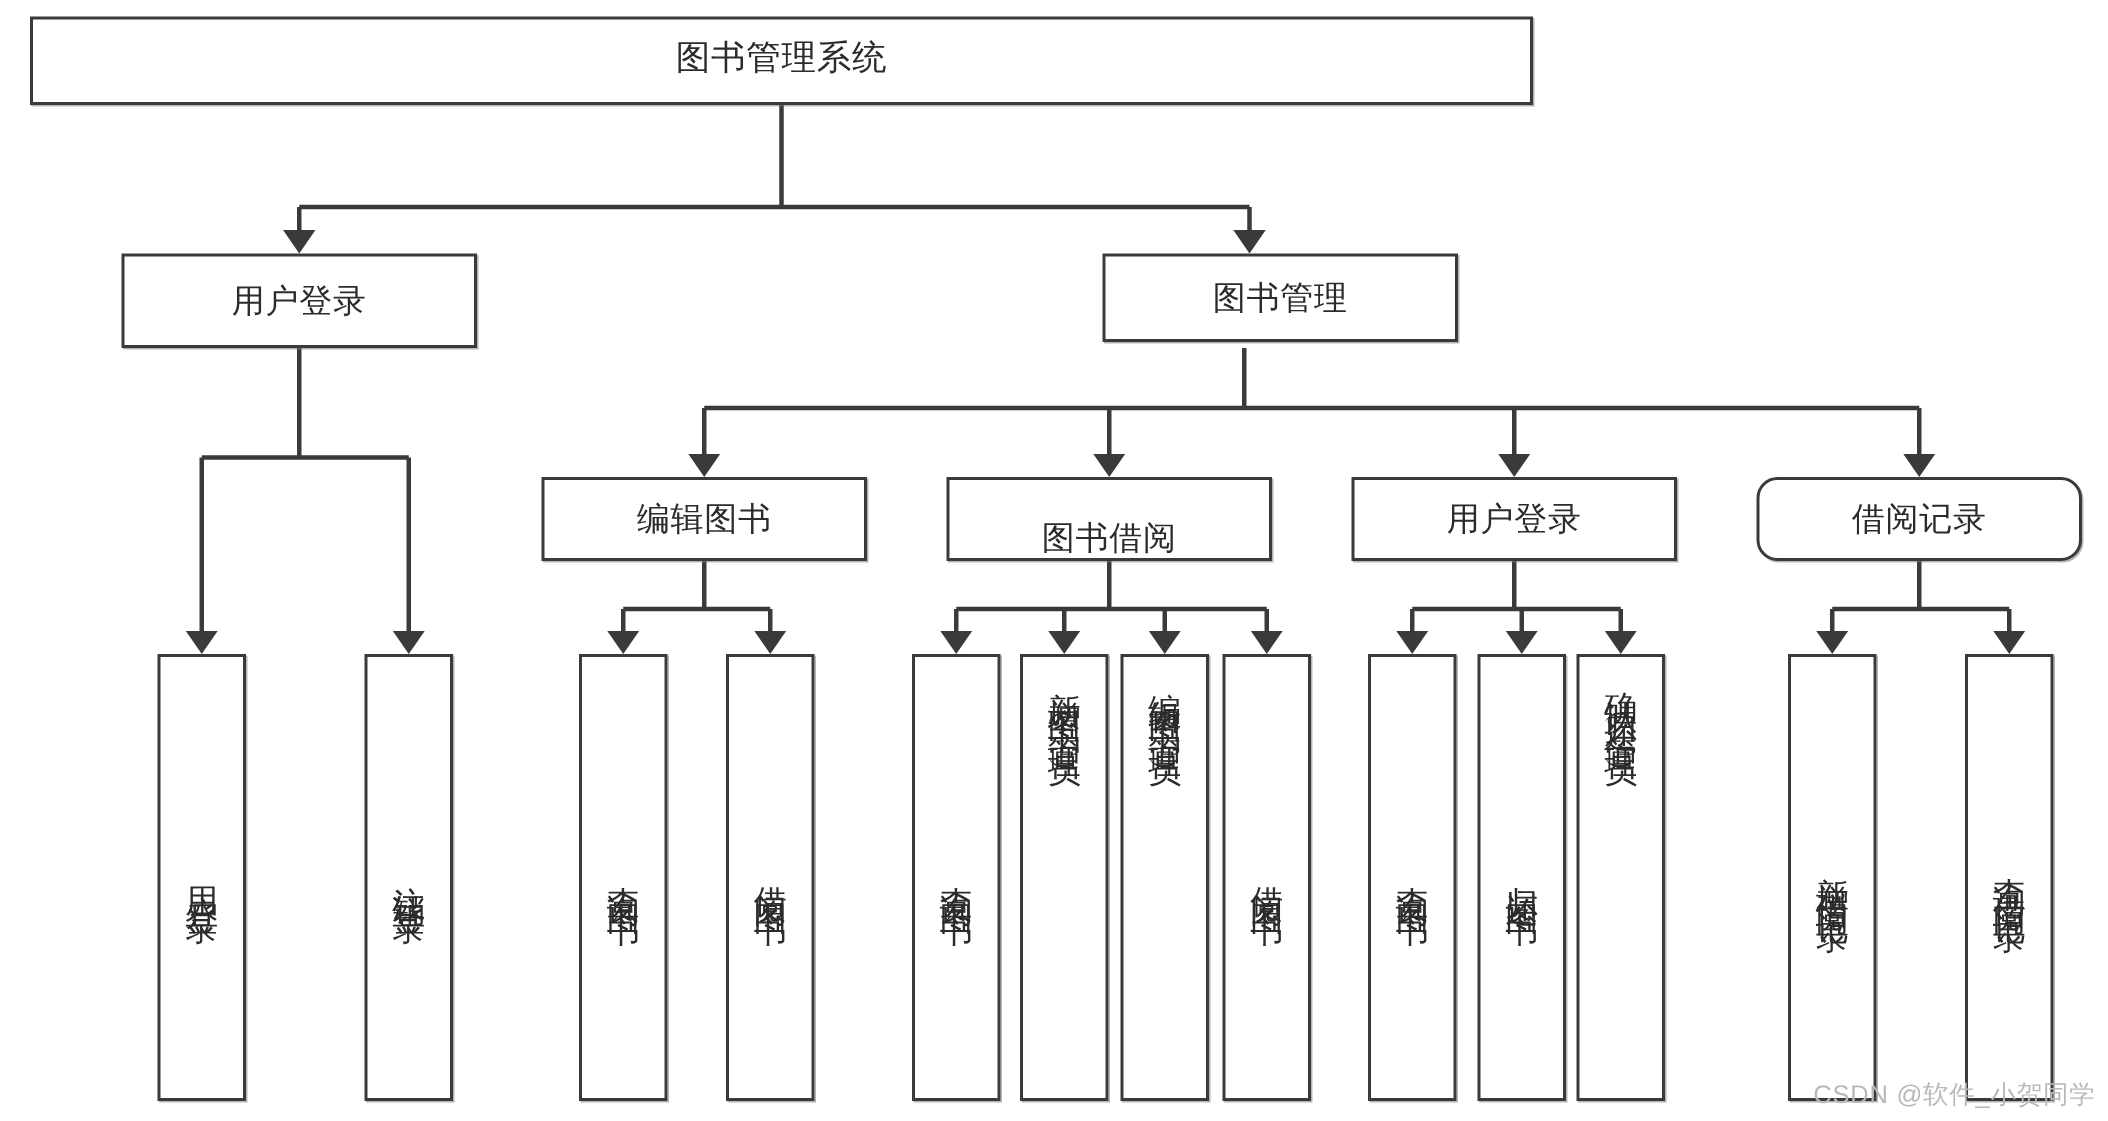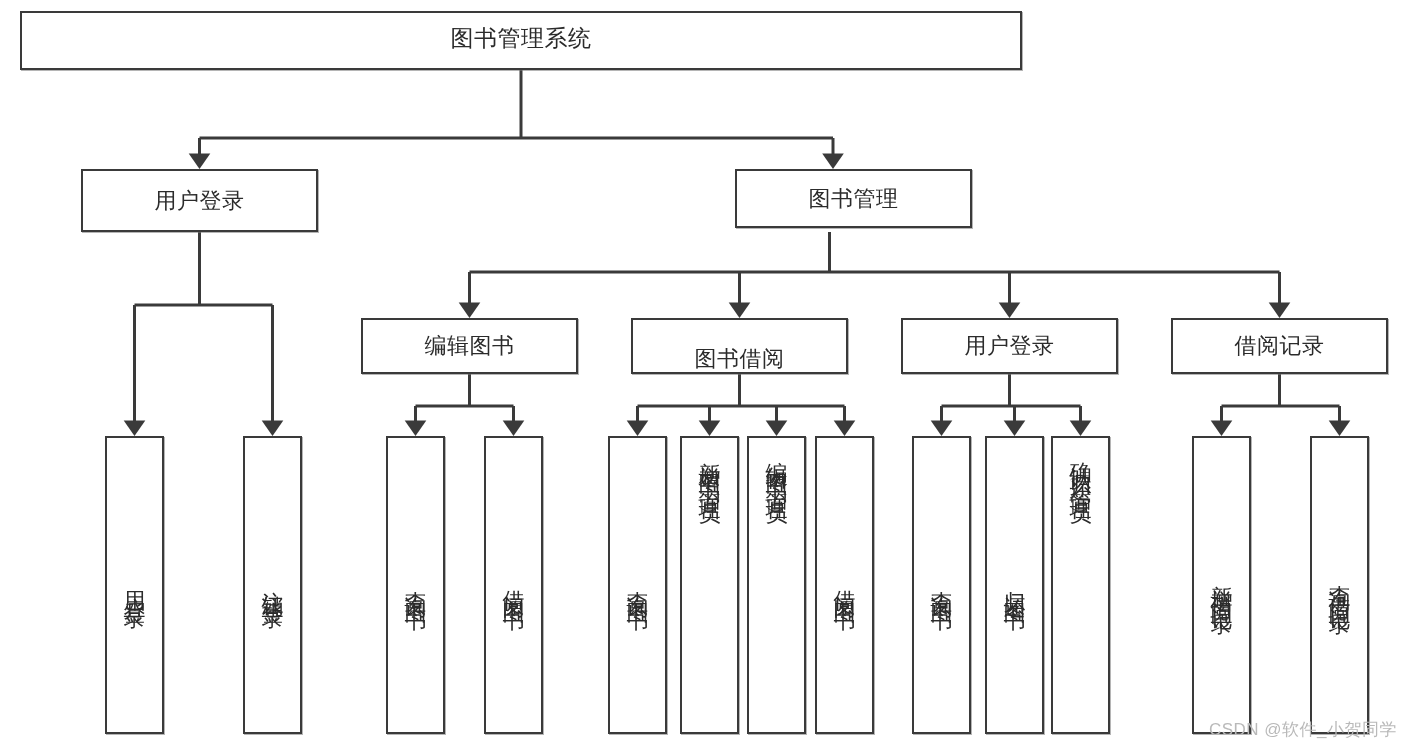--- a/index.html
+++ b/index.html
@@ -151,21 +151,21 @@
 
   <div class="node horiz" style="left:361px; top:318px; width:217px; height:56px;">
     <span class="node-label">编辑图书</span>
   </div>
   <div class="node horiz" style="left:631px; top:318px; width:217px; height:56px;align-items:flex-end;">
     <span class="node-label">图书借阅</span>
   </div>
   <div class="node horiz" style="left:901px; top:318px; width:217px; height:56px;">
     <span class="node-label">用户登录</span>
   </div>
-  <div class="node horiz" style="left:1171px; top:318px; width:217px; height:56px;">
+  <div class="node horiz" style="left:1171px; top:318px; width:217px; height:56px;border-radius:14px;">
     <span class="node-label">借阅记录</span>
   </div>
 
   <div class="node vert center-text" style="left:105px; top:436px; width:59px; height:298px;">
     <span class="node-label">用户登录</span>
   </div>
   <div class="node vert center-text" style="left:243px; top:436px; width:59px; height:298px;">
     <span class="node-label">注销登录</span>
   </div>
 

